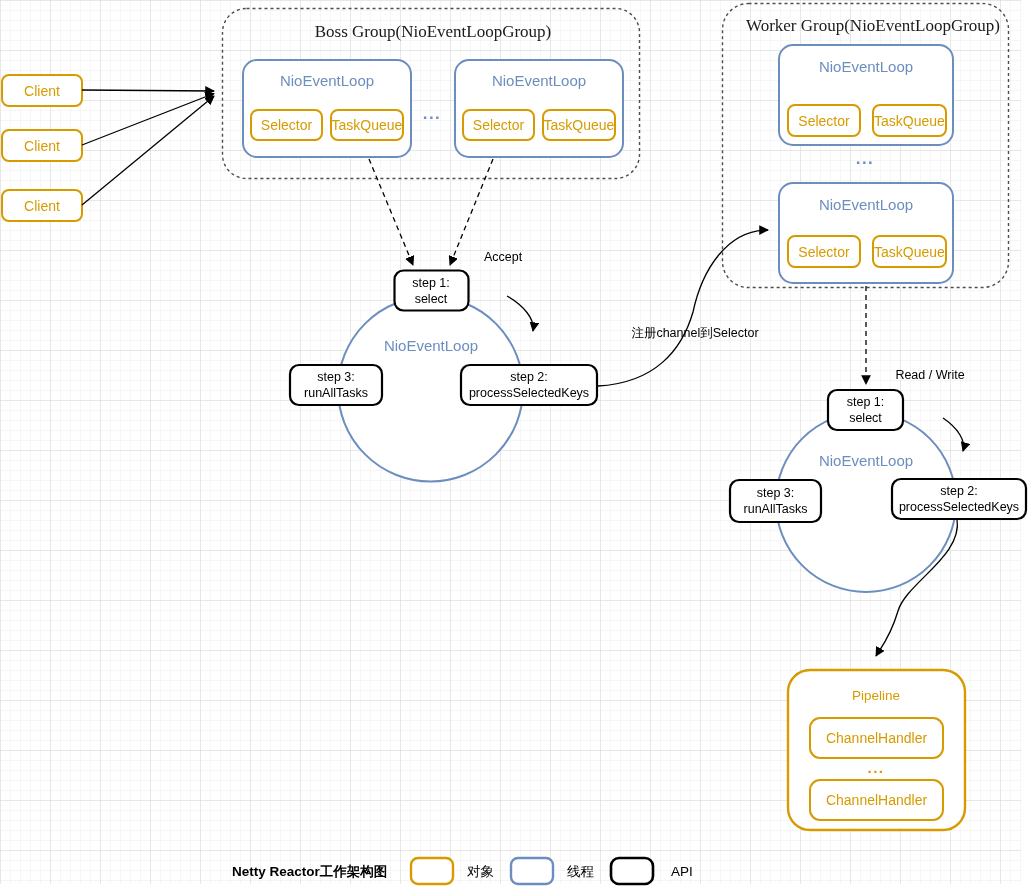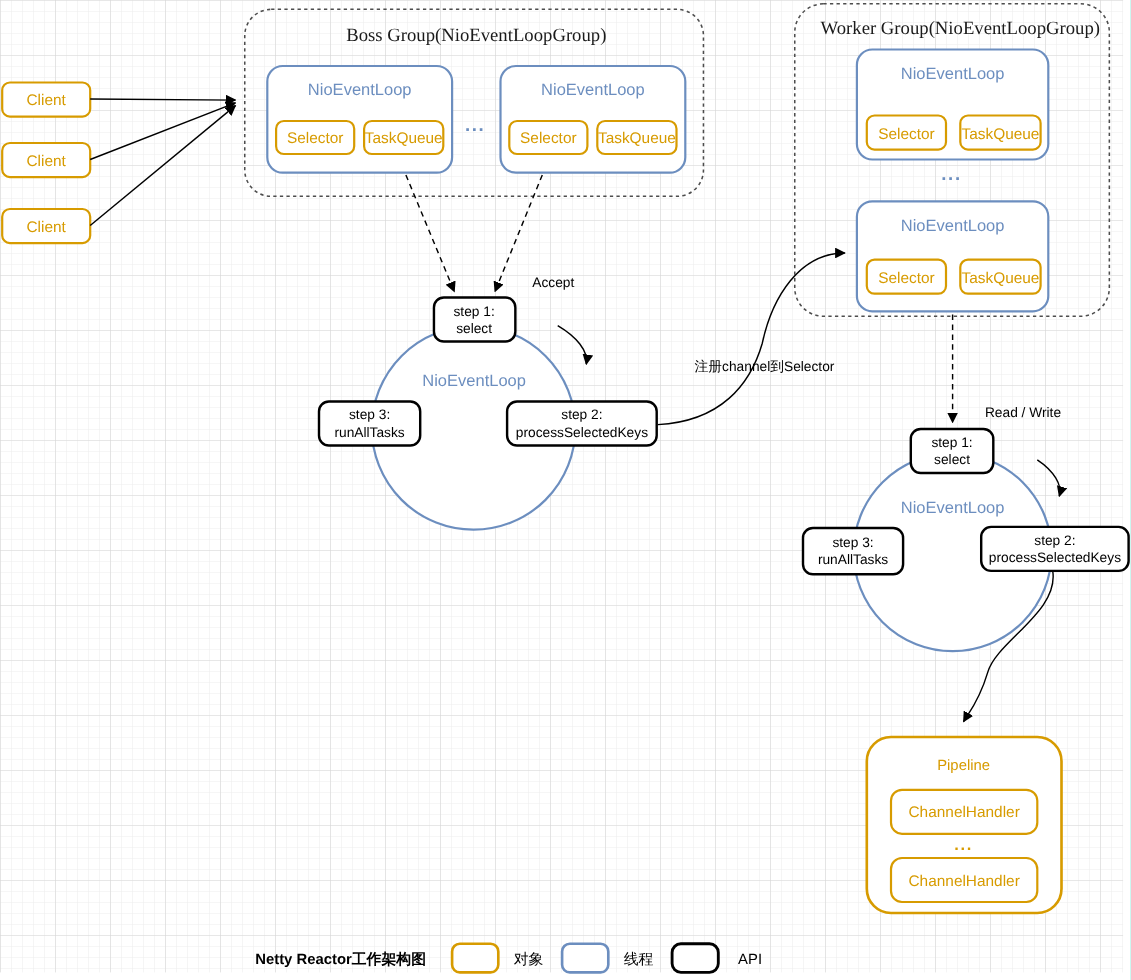--- a/index.html
+++ b/index.html
@@ -1,16 +1,16 @@
 <!DOCTYPE html>
 <html><head>
 <meta charset="utf-8">
 <style>
   html,body{margin:0;padding:0;background:#fff;}
-  #canvas-wrap{position:relative;width:1028px;height:891px;background:#5eead4;overflow:hidden;
+  #canvas-wrap{position:relative;width:1028px;height:891px;background:#f0abfc;overflow:hidden;
     font-family:"Liberation Sans","DejaVu Sans",sans-serif;}
   svg text{font-family:"Liberation Sans","DejaVu Sans",sans-serif;}
   text.serif-title{font-family:"Liberation Serif","DejaVu Serif",serif;font-size:17px;fill:#1a1a1a;text-anchor:middle;}
   text.lbl-blue{fill:#6C8EBF;font-size:15px;text-anchor:middle;}
   text.lbl-orange{fill:#D79B00;font-size:14px;text-anchor:middle;}
   text.lbl-orange-sm{fill:#D79B00;font-size:13.5px;text-anchor:middle;}
   text.lbl-step{fill:#000;font-size:12.5px;text-anchor:middle;}
   text.lbl-note{fill:#000;font-size:12.5px;text-anchor:middle;}
   text.ellip-blue{fill:#6C8EBF;font-size:17px;font-weight:bold;text-anchor:middle;letter-spacing:1.5px;}
   text.ellip-orange{fill:#D79B00;font-size:15px;font-weight:bold;text-anchor:middle;letter-spacing:1.5px;}

